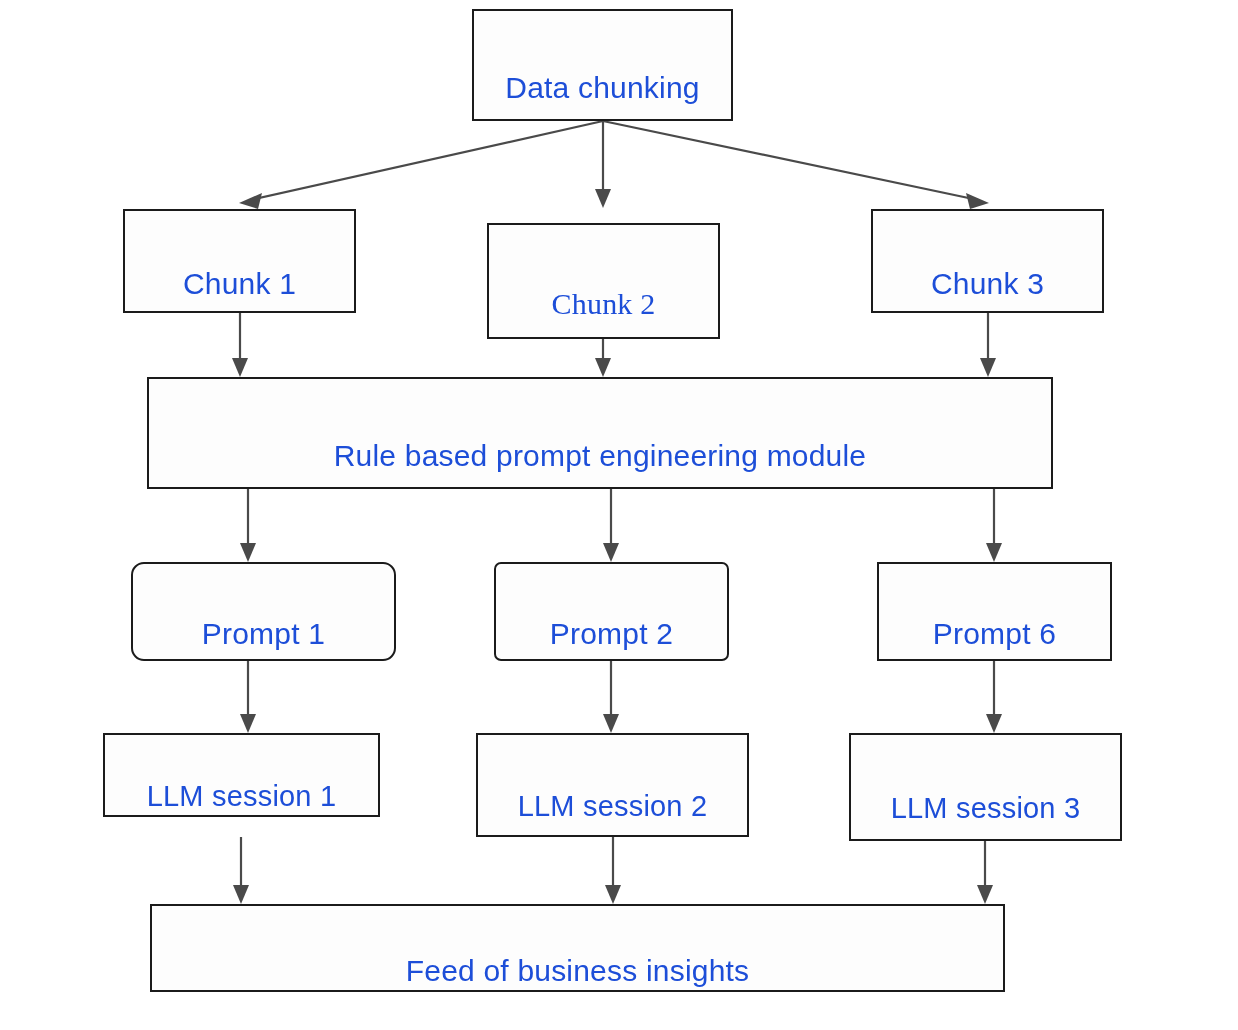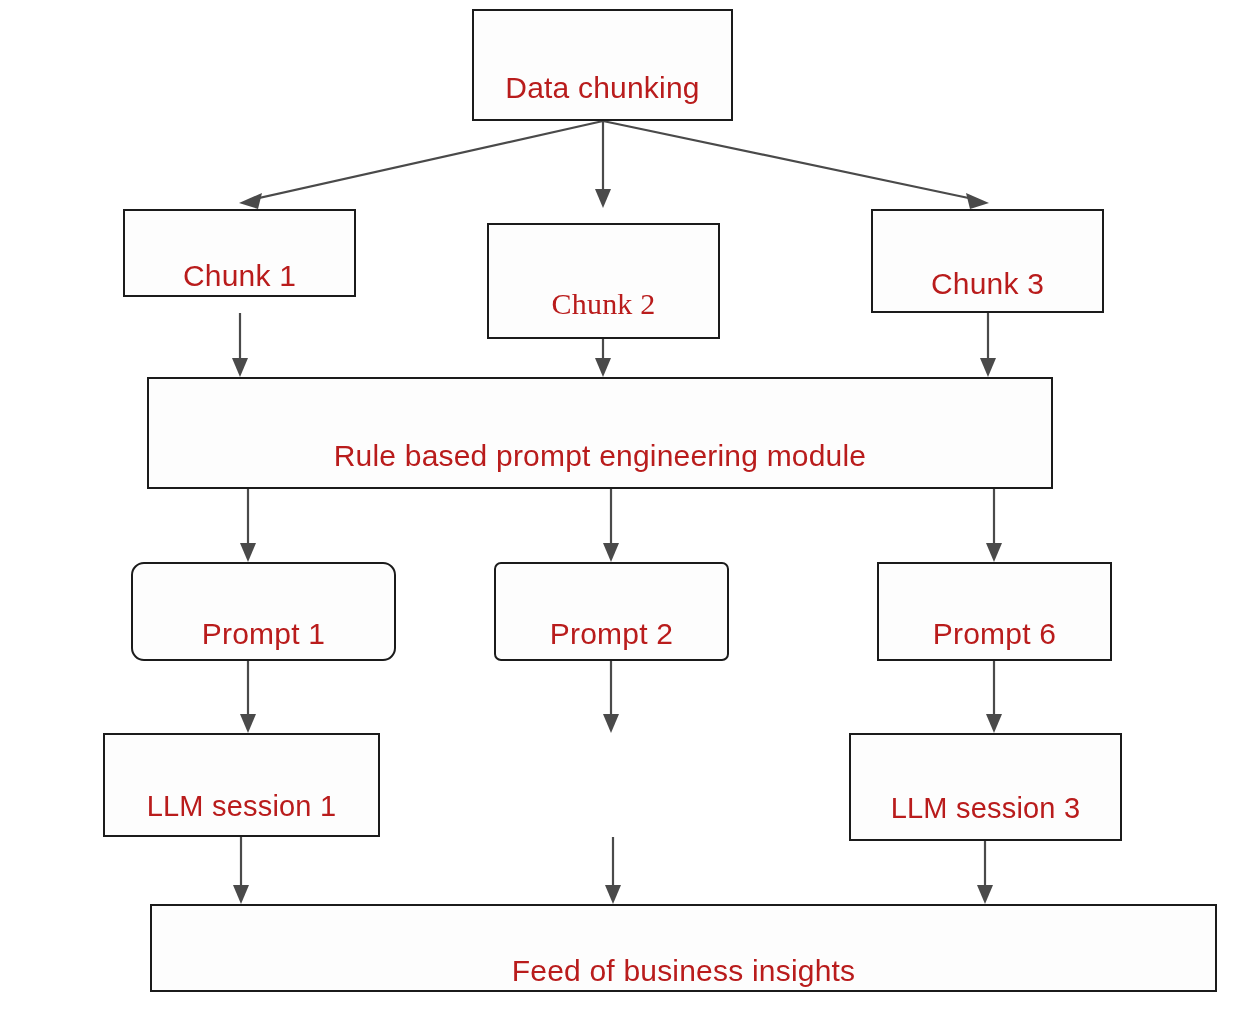--- a/index.html
+++ b/index.html
@@ -27,21 +27,21 @@
   .node-box {
     position: absolute;
     box-sizing: border-box;
     background: #fdfdfd;
     border: 2px solid #1b1b1b;
     display: flex;
     align-items: center;
     justify-content: center;
   }
   .node-label {
-    color: #b91c1c;
+    color: #1d4ed8;
     font-size: 30px;
     font-weight: 400;
     letter-spacing: 0.2px;
     line-height: 1.1;
     white-space: nowrap;
     text-align: left;
     margin-top: 44px;
   }
   .node-label.small {
     font-size: 29px;
@@ -125,21 +125,21 @@
     <g>
       <line class="edge-line" x1="985" y1="837" x2="985" y2="893"></line>
       <polygon class="edge-head" points="985,904 977,885 993,885"></polygon>
     </g>
   </svg>
 
   <div class="node-box" style="left:472px; top:9px; width:261px; height:112px;">
     <span class="node-label">Data chunking</span>
   </div>
 
-  <div class="node-box" style="left:123px; top:209px; width:233px; height:88px;">
+  <div class="node-box" style="left:123px; top:209px; width:233px; height:104px;">
     <span class="node-label">Chunk 1</span>
   </div>
   <div class="node-box" style="left:487px; top:223px; width:233px; height:116px;font-family:Liberation Serif, serif;">
     <span class="node-label">Chunk 2</span>
   </div>
   <div class="node-box" style="left:871px; top:209px; width:233px; height:104px;">
     <span class="node-label">Chunk 3</span>
   </div>
 
   <div class="node-box" style="left:147px; top:377px; width:906px; height:112px;">
@@ -149,24 +149,27 @@
   <div class="node-box" style="left:131px; top:562px; width:265px; height:99px;border-radius:13px;">
     <span class="node-label">Prompt 1</span>
   </div>
   <div class="node-box" style="left:494px; top:562px; width:235px; height:99px;border-radius:7px;">
     <span class="node-label">Prompt 2</span>
   </div>
   <div class="node-box" style="left:877px; top:562px; width:235px; height:99px;">
     <span class="node-label">Prompt 6</span>
   </div>
 
-  <div class="node-box" style="left:103px; top:733px; width:277px; height:104px;">
+  <div class="node-box" style="left:103px; top:733px; width:277px; height:84px;">
     <span class="node-label small">LLM session 1</span>
+  </div>
+  <div class="node-box" style="left:476px; top:733px; width:273px; height:104px;">
+    <span class="node-label small">LLM session 2</span>
   </div>
   <div class="node-box" style="left:849px; top:733px; width:273px; height:108px;">
     <span class="node-label small">LLM session 3</span>
   </div>
 
-  <div class="node-box" style="left:150px; top:904px; width:1067px; height:88px;">
+  <div class="node-box" style="left:150px; top:904px; width:855px; height:88px;">
     <span class="node-label">Feed of business insights</span>
   </div>
 
 </div>
 
 </body></html>

